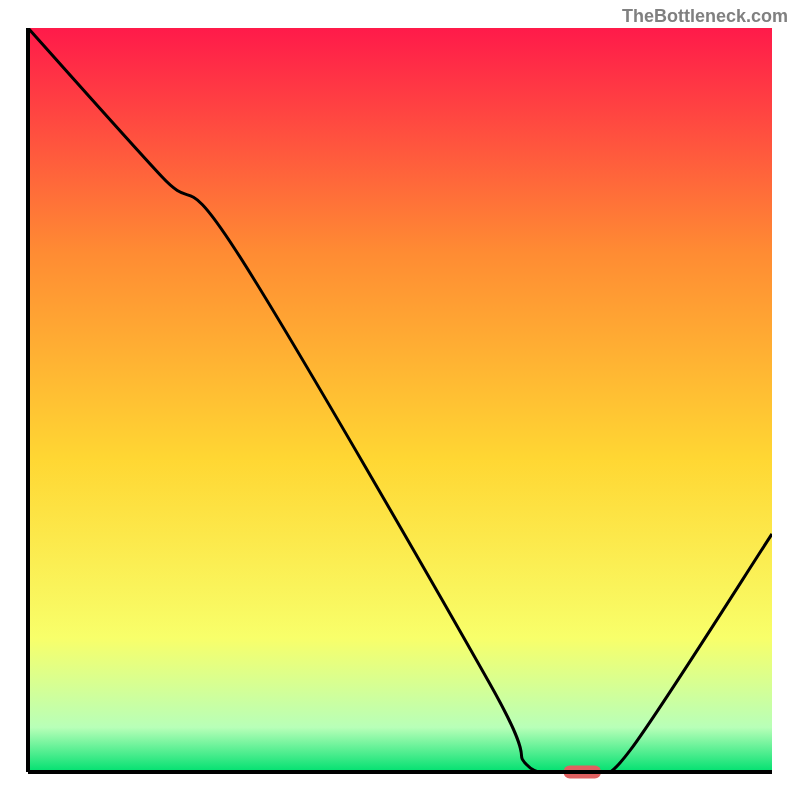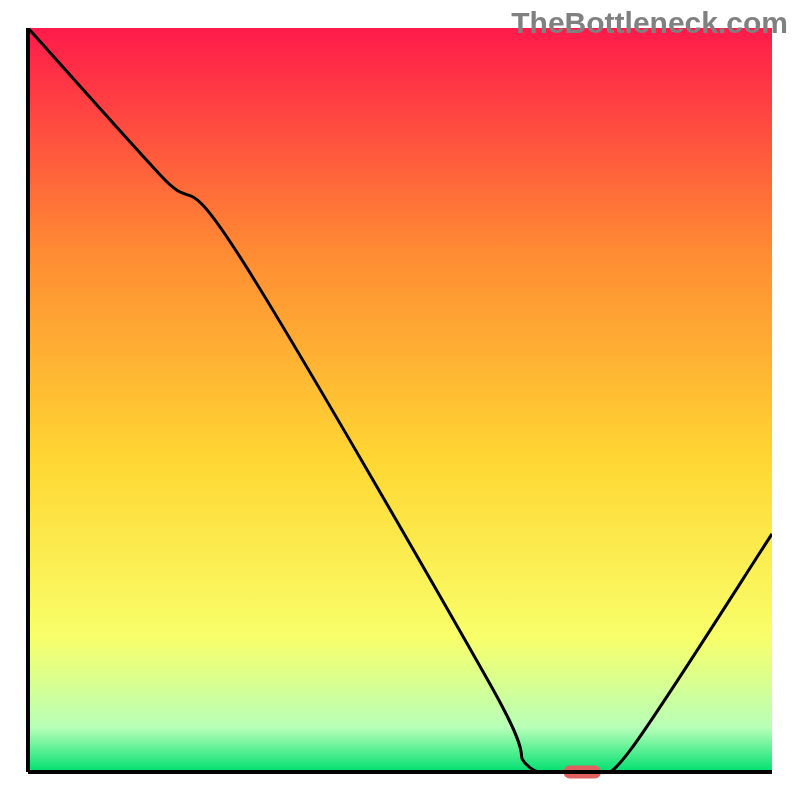--- a/index.html
+++ b/index.html
@@ -13,21 +13,21 @@
   }
   .chart-container {
     position: relative;
     width: 800px;
     height: 800px;
   }
   .watermark {
     position: absolute;
     top: 6px;
     right: 12px;
-    font-size: 30px;
+    font-size: 18px;
     font-weight: bold;
     color: #808080;
     z-index: 10;
   }
   svg.plot {
     position: absolute;
     top: 0;
     left: 0;
   }
 </style>

